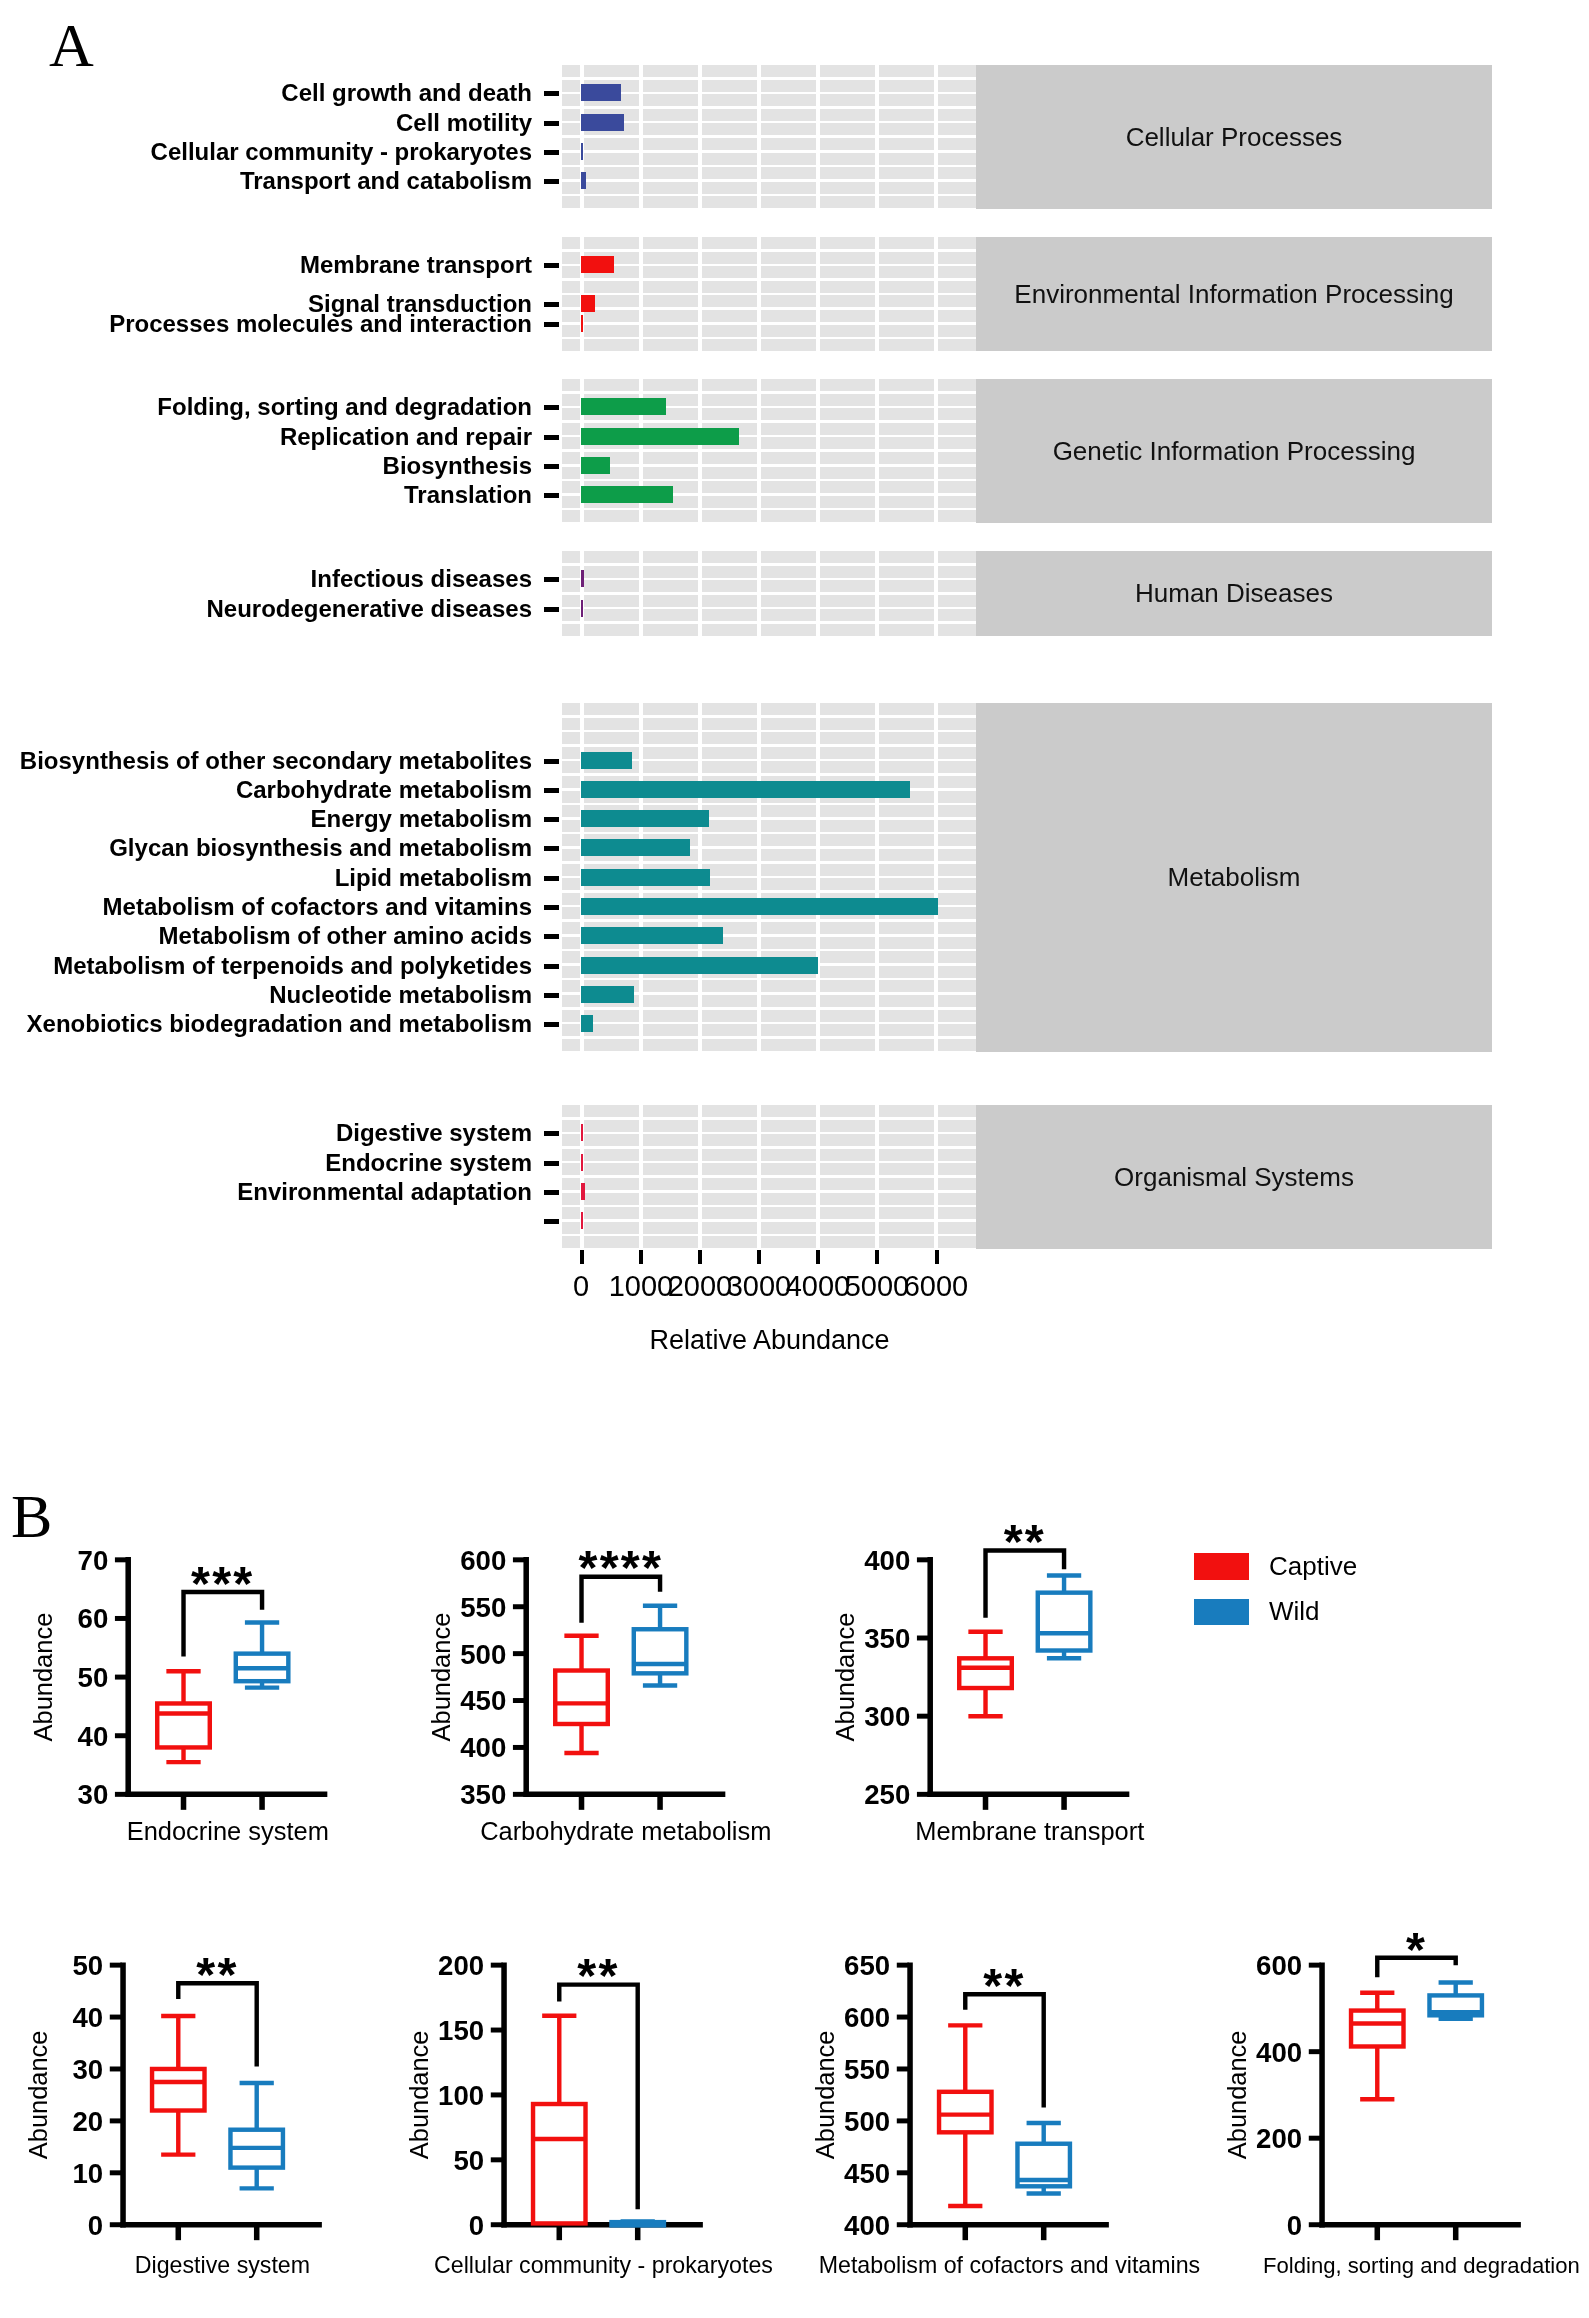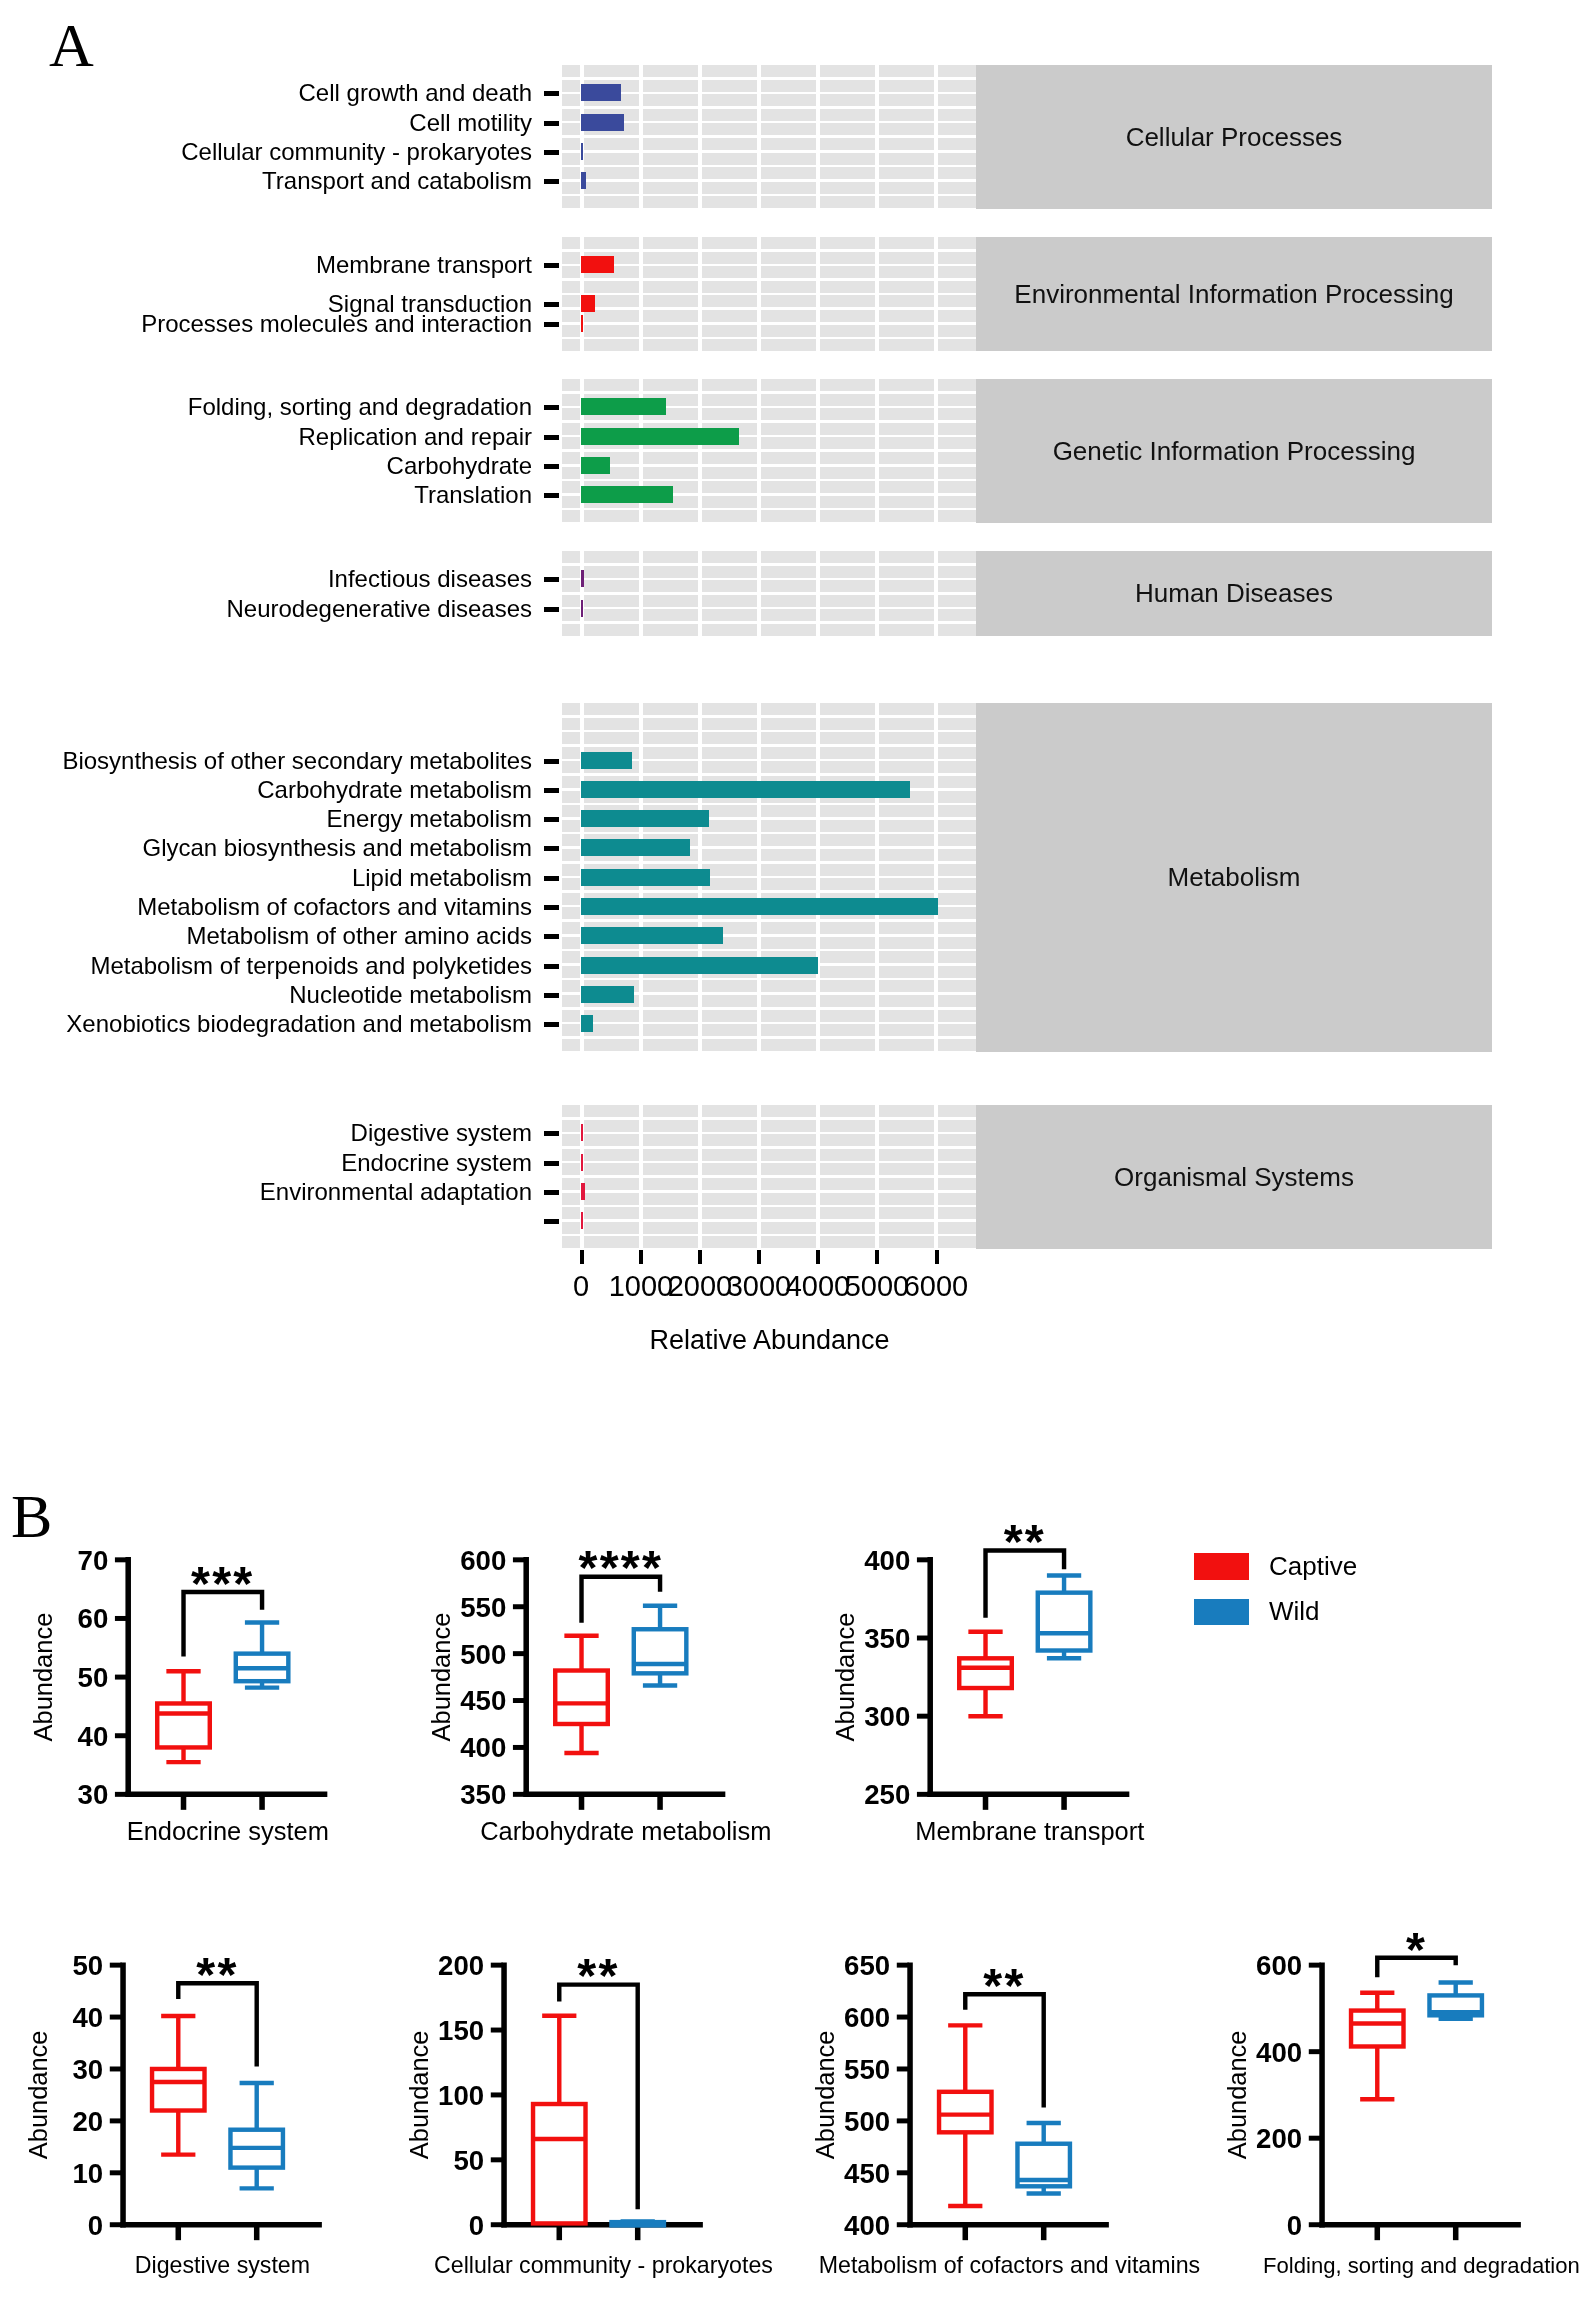--- a/index.html
+++ b/index.html
@@ -9,21 +9,21 @@
         font-size:62px;font-weight:400;color:#000;line-height:1;}
   #panel-a-chart,#panel-b-charts{position:absolute;left:0;top:0;width:100%;height:100%;}
   .a-section{position:absolute;left:0;width:1589px;}
   .a-grid{position:absolute;left:562px;width:415px;top:0;bottom:0;
       background-color:#e3e3e3;
       background-image:
         repeating-linear-gradient(90deg, rgba(0,0,0,0) 0 18px, #ffffff 18px 21.6px, rgba(0,0,0,0) 21.6px 59px),
         repeating-linear-gradient(180deg, #e3e3e3 0 12px, #ffffff 12px 14.6px);}
   .a-band{position:absolute;left:976px;width:516px;top:0;bottom:0;background:#cbcbcb;
       display:flex;align-items:center;justify-content:center;font-size:26px;color:#111;}
-  .a-row{position:absolute;left:0;width:1589px;height:29px;}
+  .a-row{position:absolute;left:0;width:1589px;height:29px;font-weight:bold;}
   .a-row-label{position:absolute;left:0;top:0;width:532px;height:29px;line-height:29px;
       text-align:right;font-size:24px;white-space:nowrap;}
   .a-tick-dash{position:absolute;left:544px;top:12.7px;width:15px;height:5px;background:#000;}
   .a-bar{position:absolute;top:6px;height:17px;}
   .a-axis-tick{position:absolute;width:3.9px;height:14.4px;background:#000;}
   .a-axis-label{position:absolute;width:94px;text-align:center;font-size:29px;}
   .a-axis-title{position:absolute;left:562px;width:415px;text-align:center;font-size:27px;}
   .b-cell{position:absolute;}
   .b-cell svg{overflow:visible;display:block;}
   .legend{position:absolute;left:1194px;top:1551px;}
@@ -95,21 +95,21 @@
           <div class="a-row-label">Folding, sorting and degradation</div>
           <div class="a-tick-dash"></div>
           <div class="a-bar" title="1430" style="left: 581px; width: 85px; background: rgb(13, 157, 73);"></div>
         </div>
         <div class="a-row" style="top: 43px;">
           <div class="a-row-label">Replication and repair</div>
           <div class="a-tick-dash"></div>
           <div class="a-bar" title="2670" style="left: 581px; width: 158px; background: rgb(13, 157, 73);"></div>
         </div>
         <div class="a-row" style="top: 72px;">
-          <div class="a-row-label">Carbohydrate</div>
+          <div class="a-row-label">Biosynthesis</div>
           <div class="a-tick-dash"></div>
           <div class="a-bar" title="490" style="left: 581px; width: 29px; background: rgb(13, 157, 73);"></div>
         </div>
         <div class="a-row" style="top: 101px;">
           <div class="a-row-label">Translation</div>
           <div class="a-tick-dash"></div>
           <div class="a-bar" title="1550" style="left: 581px; width: 92px; background: rgb(13, 157, 73);"></div>
         </div>
       </div>
       <div class="a-section" style="top: 551px; height: 85px;">

